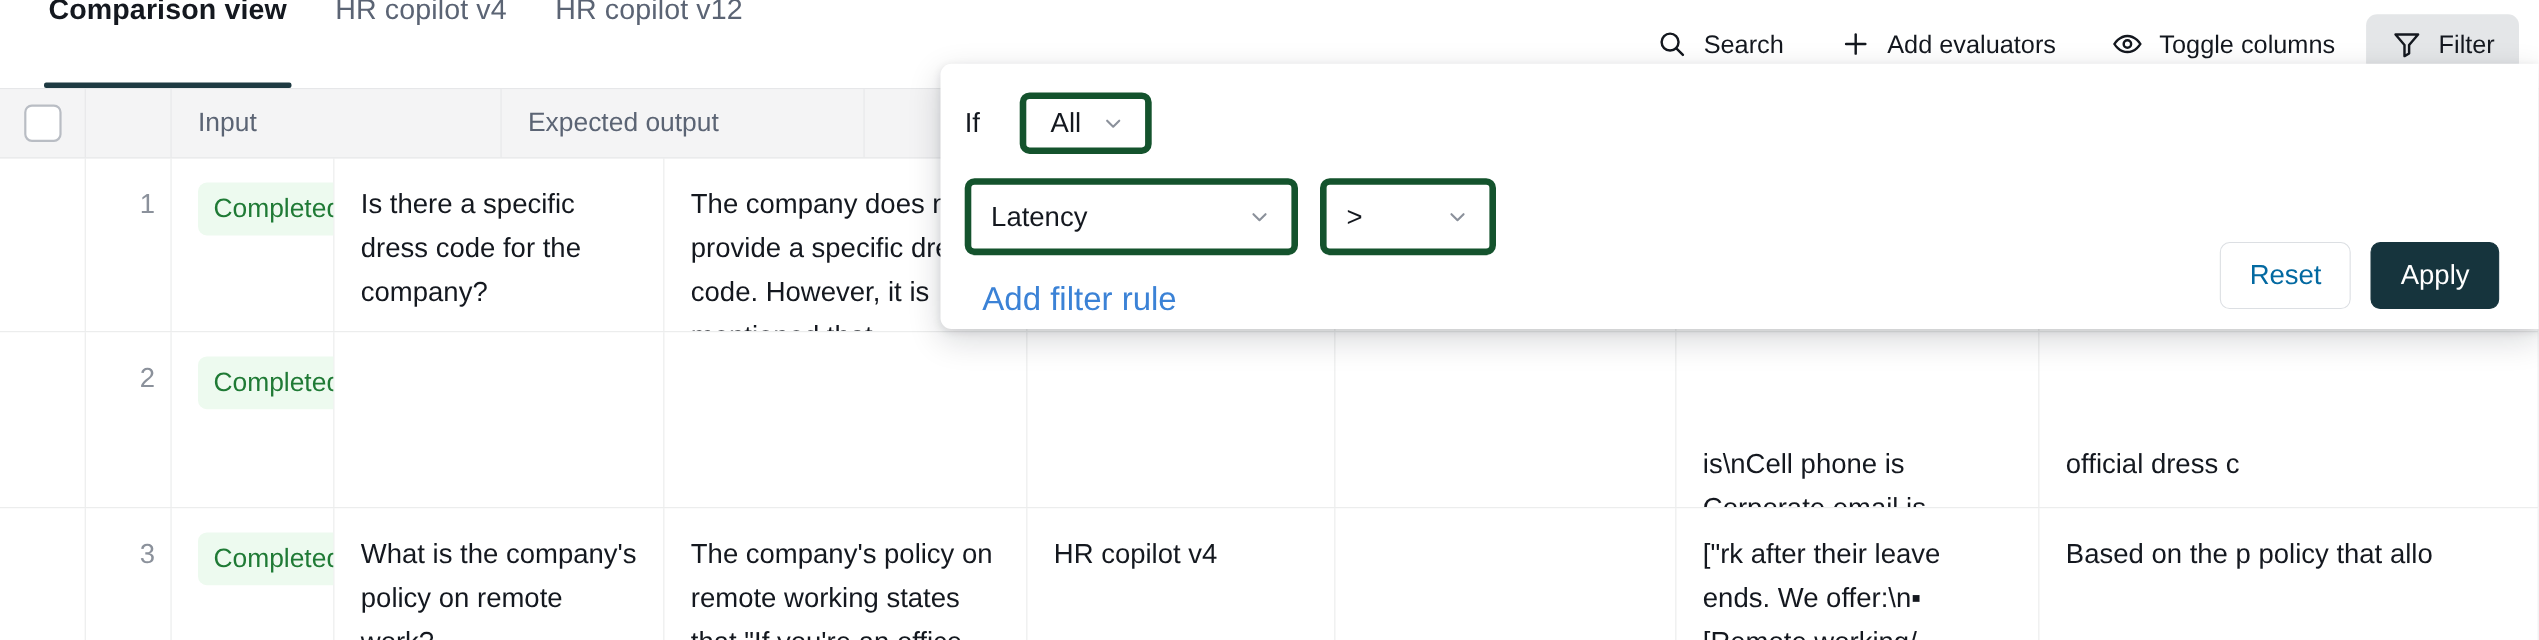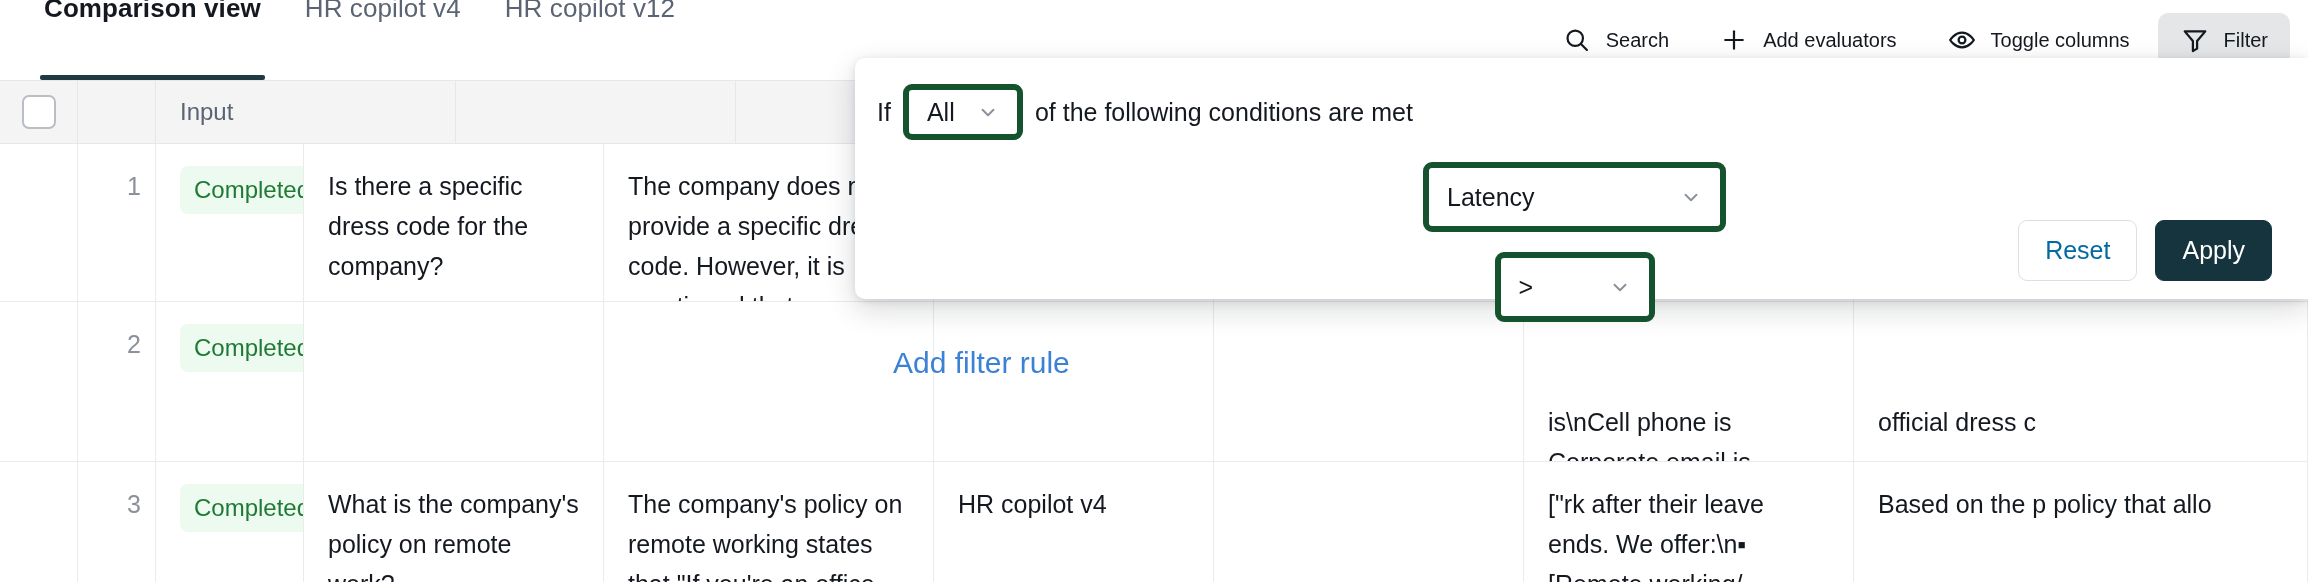--- a/index.html
+++ b/index.html
@@ -37,21 +37,21 @@
     height: 5px; background: #1e3a42; border-radius: 2px;
   }
 
   .actions {
     margin-left: auto;
     display: flex; align-items: center;
     height: 80px; padding-right: 18px; gap: 6px;
   }
   .action {
     display: flex; align-items: center; gap: 14px;
-    font-size: 20px; color: #14181f;
+    font-size: 23px; color: #14181f;
     padding: 12px 22px; border-radius: 10px;
     cursor: pointer; white-space: nowrap;
   }
   .action.active { background: #e4e6e8; }
   .action .ico { display: inline-flex; align-items: center; justify-content: center; width: 30px; height: 30px; }
   .action svg { display: block; }
 
   
   .table { position: absolute; left: 0; top: 80px; width: 2308px; height: 502px; }
   .thead {
@@ -99,32 +99,32 @@
 
   
   .popover {
     position: absolute; left: 855px; top: 58px; width: 1453px; height: 241px;
     background: #ffffff;
     border-radius: 10px 0 0 10px;
     box-shadow: 0 10px 30px rgba(15,20,30,.16), 0 2px 8px rgba(15,20,30,.10);
     z-index: 40;
     padding: 26px 36px 0 22px;
   }
-  .pop-row1 { display: flex; align-items: center; gap: 12px; height: 56px; }
+  .pop-row1 { display: flex; align-items: center; gap: 36px; height: 56px; text-align: right; }
   .pop-text { font-size: 25px; color: #14181f; white-space: nowrap; }
   .select {
     position: relative; height: 56px; border: 6px solid #14532d; border-radius: 9px;
     background: #fff; display: flex; align-items: center;
     padding: 0 18px; font-size: 25px; color: #14181f; cursor: pointer;
   }
   .select .val { flex: 1 1 auto; white-space: nowrap; overflow: hidden; }
   .select .chev { margin-left: 18px; display: inline-flex; color: #8b919b; }
   .sel-all { width: 120px; }
 
-  .pop-row2 { display: flex; align-items: center; gap: 20px; margin-top: 22px; flex-direction: column; }
+  .pop-row2 { display: flex; align-items: center; gap: 20px; margin-top: 22px; }
   .sel-field { width: 303px; height: 70px; }
   .sel-op    { width: 160px; height: 70px; }
   .textinput {
     width: 258px; height: 70px; border: 1px solid #a7adb6; border-radius: 9px;
     background: #fff; display: flex; align-items: center; padding: 0 18px;
     font-size: 25px; color: #14181f; cursor: text;
   }
   .caret { display: inline-block; width: 2px; height: 30px; background: #14181f; margin-left: 1px; }
 
   .addrule {
@@ -206,20 +206,21 @@
   </div>
 
   <div class="table">
 
     <div class="thead">
       <div class="th col-check">
         <span class="checkbox"></span>
       </div>
       <div class="th col-idx"></div>
       <div class="th col-input">Input</div>
+      <div class="th col-exp">Expected output</div>
       <div class="th col-name"></div>
       <div class="th col-out"></div>
       <div class="th col-out2"></div>
       <div class="th col-last"></div>
     </div>
 
     <div class="tr" style="height:158px">
       <div class="td col-check" style="padding-top:26px"></div>
       <div class="td col-idx idx">1</div>
       <div class="td col-status">
@@ -270,21 +271,20 @@
 
       <div class="select sel-all">
         <span class="val">All</span>
         <span class="chev">
           <svg width="22" height="22" viewBox="0 0 24 24" fill="none" stroke="#8b919b" stroke-width="2.1" stroke-linecap="round" stroke-linejoin="round">
             <polyline points="6,9.5 12,15.5 18,9.5"></polyline>
           </svg>
         </span>
       </div>
 
-      <span class="pop-text">of the following conditions are met</span>
     </div>
 
     <div class="pop-row2">
 
       <div class="select sel-field">
         <span class="val">Latency</span>
         <span class="chev">
           <svg width="22" height="22" viewBox="0 0 24 24" fill="none" stroke="#8b919b" stroke-width="2.1" stroke-linecap="round" stroke-linejoin="round">
             <polyline points="6,9.5 12,15.5 18,9.5"></polyline>
           </svg>

